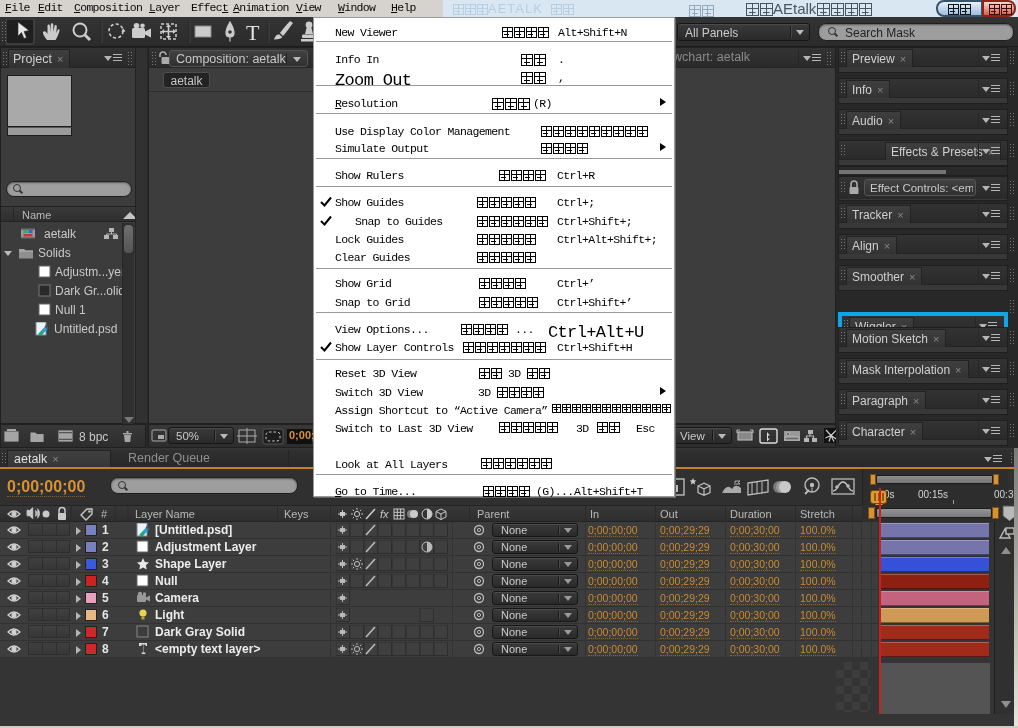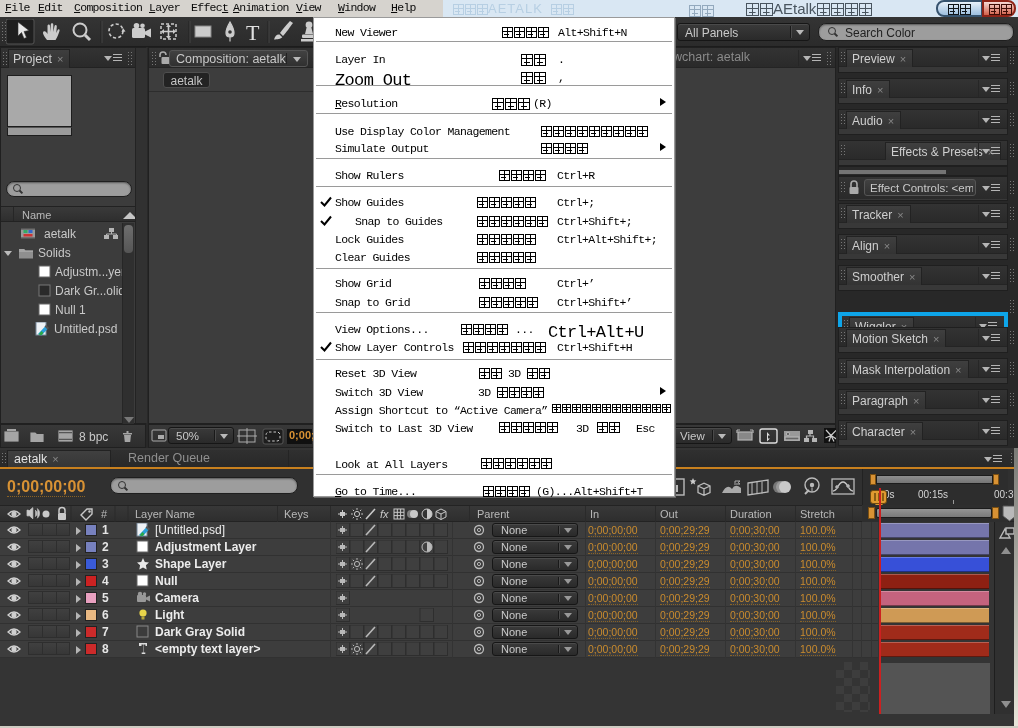--- a/index.html
+++ b/index.html
@@ -108,21 +108,21 @@
     </svg></div>
 
 <div class="ab dd" style="left:677px;top:23px;width:133px;height:18px;font-size:12px;">
 <span style="position:absolute;left:7px;top:2px;">All Panels</span>
     <span class="ddsep"></span>
     <span class="dda"></span>
   </div>
 
 <div class="ab searchbox" style="left:818px;top:23px;width:196px;height:18px;">
 <span class="mag" style="position:absolute;left:9px;top:3px;"></span>
-<span style="position:absolute;left:26px;top:2px;font-size:12px;color:#222;">Search Color</span>
+<span style="position:absolute;left:26px;top:2px;font-size:12px;color:#222;">Search Mask</span>
   </div>
 
 <div class="ab" style="left:0;top:47px;width:1018px;height:401px;background:#282828;"></div>
 
 <div class="ab" style="left:0;top:47px;width:146px;height:377px;background:#3c3c3c;border:1px solid #202020;">
   <div style="position:absolute;left:0;top:0;width:100%;height:20px;background:linear-gradient(#333,#2a2a2a);border-bottom:1px solid #222;"></div>
   <div class="grip" style="position:absolute;left:1px;top:3px;width:5px;height:14px;"></div>
   <div style="position:absolute;left:7px;top:1px;width:62px;height:19px;background:linear-gradient(#3e3e3e,#323232);border:1px solid #222;border-bottom:none;color:#cfcfcf;font-size:12.5px;padding:2px 0 0 4px;">Project<span class="tab-x">×</span></div>
   <div class="pmenu" style="position:absolute;left:103px;top:5px;"></div>
   <div class="grip" style="position:absolute;left:126px;top:3px;width:7px;height:14px;"></div>
@@ -558,21 +558,21 @@
       <span style="position:absolute;left:56px;top:1px;width:1px;height:13px;background:#2e2e2e;"></span>
       <span style="position:absolute;left:76px;top:5px;border-top:4px solid transparent;border-bottom:4px solid transparent;border-left:5px solid #b5b5b5;"></span>
       <span style="position:absolute;left:85px;top:2px;width:12px;height:12px;background:#7781be;border:1px solid #222;"></span>
       <span style="position:absolute;left:102px;top:1px;color:#e5e5e5;font-size:12px;font-weight:bold;">1</span>
       <span style="position:absolute;left:136px;top:1px;"><svg width="15" height="14" viewBox="0 0 15 14">
           <rect x="1" y="0" width="10" height="13" fill="#eef2f6" stroke="#789"></rect>
           <path d="M3 12 L10.5 4 l2.5 2.5 -6.5 7z" fill="#2a9fd8"></path>
           <path d="M3.5 12.5 l3-3.5 2 2 -2 2.2z" fill="#2aa84a"></path>
           <path d="M11 3 l3 3 -1.5 1.5 -3-3z" fill="#555"></path>
         </svg></span>
-      <span style="position:absolute;left:155px;top:1px;color:#ececec;font-size:12px;font-weight:normal;white-space:nowrap;">[Untitled.psd]</span>
+      <span style="position:absolute;left:155px;top:1px;color:#ececec;font-size:12px;font-weight:bold;white-space:nowrap;">[Untitled.psd]</span>
       <svg style="position:absolute;left:336px;top:1px" width="140" height="15" viewBox="0 0 140 15">
         <rect x="0" y="0" width="13.5" height="13.5" fill="#3f3f3f" stroke="#2e2e2e"></rect>
         <g stroke="#b9b9b9" fill="none">
           <path d="M2 7 h9 M6.5 3 v8"></path>
           <rect x="4" y="5" width="5" height="4" fill="#b9b9b9" stroke="none"></rect>
         </g>
         <rect x="14" y="0" width="13.5" height="13.5" fill="#3f3f3f" stroke="#2e2e2e"></rect>
         <rect x="28" y="0" width="13.5" height="13.5" fill="#3f3f3f" stroke="#2e2e2e"></rect>
         <path d="M30 12 L39 2" stroke="#b9b9b9" stroke-width="1.6"></path>
         <rect x="42" y="0" width="13.5" height="13.5" fill="#3f3f3f" stroke="#2e2e2e"></rect>
@@ -979,21 +979,21 @@
     <div style="position:absolute;left:2px;top:250px;width:356px;height:1px;background:#9a9a9a;"></div>
     <div style="position:absolute;left:2px;top:294px;width:356px;height:1px;background:#9a9a9a;"></div>
     <div style="position:absolute;left:2px;top:341px;width:356px;height:1px;background:#9a9a9a;"></div>
     <div style="position:absolute;left:2px;top:456px;width:356px;height:1px;background:#9a9a9a;"></div>
     <div style="position:absolute;left:0;top:5px;width:100%;height:17px;color:#000;">
       <span class="mono" style="position:absolute;left:21px;top:2.5px;font-size:11.5px;white-space:nowrap;">New Viewer</span>
       <span class="zh" style="position:absolute;left:187px;top:1px;font-size:13px;"><i style="width: 11px; height: 11px;"></i><i style="width: 11px; height: 11px;"></i><i style="width: 11px; height: 11px;"></i><i style="width: 11px; height: 11px;"></i></span>
       <span class="mono" style="position:absolute;left:244px;top:2.5px;font-size:11.5px;white-space:nowrap;">Alt+Shift+N</span>
     </div>
     <div style="position:absolute;left:0;top:32px;width:100%;height:17px;color:#000;">
-      <span class="mono" style="position:absolute;left:21px;top:2.5px;font-size:11.5px;white-space:nowrap;">Layer In</span>
+      <span class="mono" style="position:absolute;left:21px;top:2.5px;font-size:11.5px;white-space:nowrap;">Info In</span>
       <span class="zh" style="position:absolute;left:206px;top:1px;font-size:14px;"><i style="width: 12px; height: 12px;"></i><i style="width: 12px; height: 12px;"></i></span>
       <span class="mono" style="position:absolute;left:244px;top:2.5px;font-size:11.5px;white-space:nowrap;">.</span>
     </div>
     <div style="position:absolute;left:0;top:50px;width:100%;height:17px;color:#000;">
       <span class="mono" style="position:absolute;left:21px;top:3px;font-size:17px;white-space:nowrap;">Zoom Out</span>
       <span class="zh" style="position:absolute;left:206px;top:1px;font-size:14px;"><i style="width: 12px; height: 12px;"></i><i style="width: 12px; height: 12px;"></i></span>
       <span class="mono" style="position:absolute;left:244px;top:2.5px;font-size:11.5px;white-space:nowrap;">,</span>
     </div>
     <div style="position:absolute;left:0;top:76px;width:100%;height:17px;color:#000;">
       <span class="mono" style="position:absolute;left:21px;top:2.5px;font-size:11.5px;white-space:nowrap;"><u>R</u>esolution</span>

